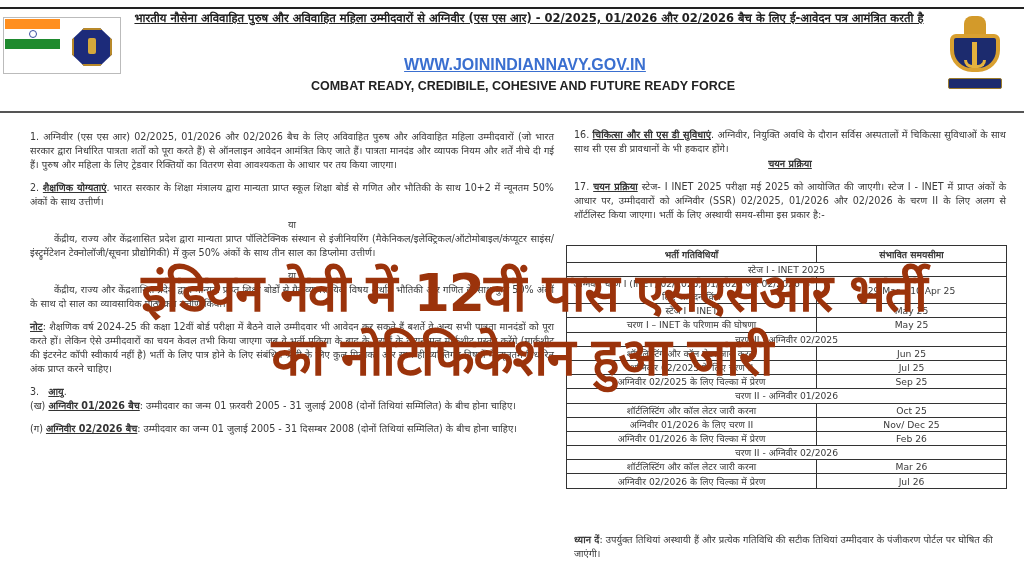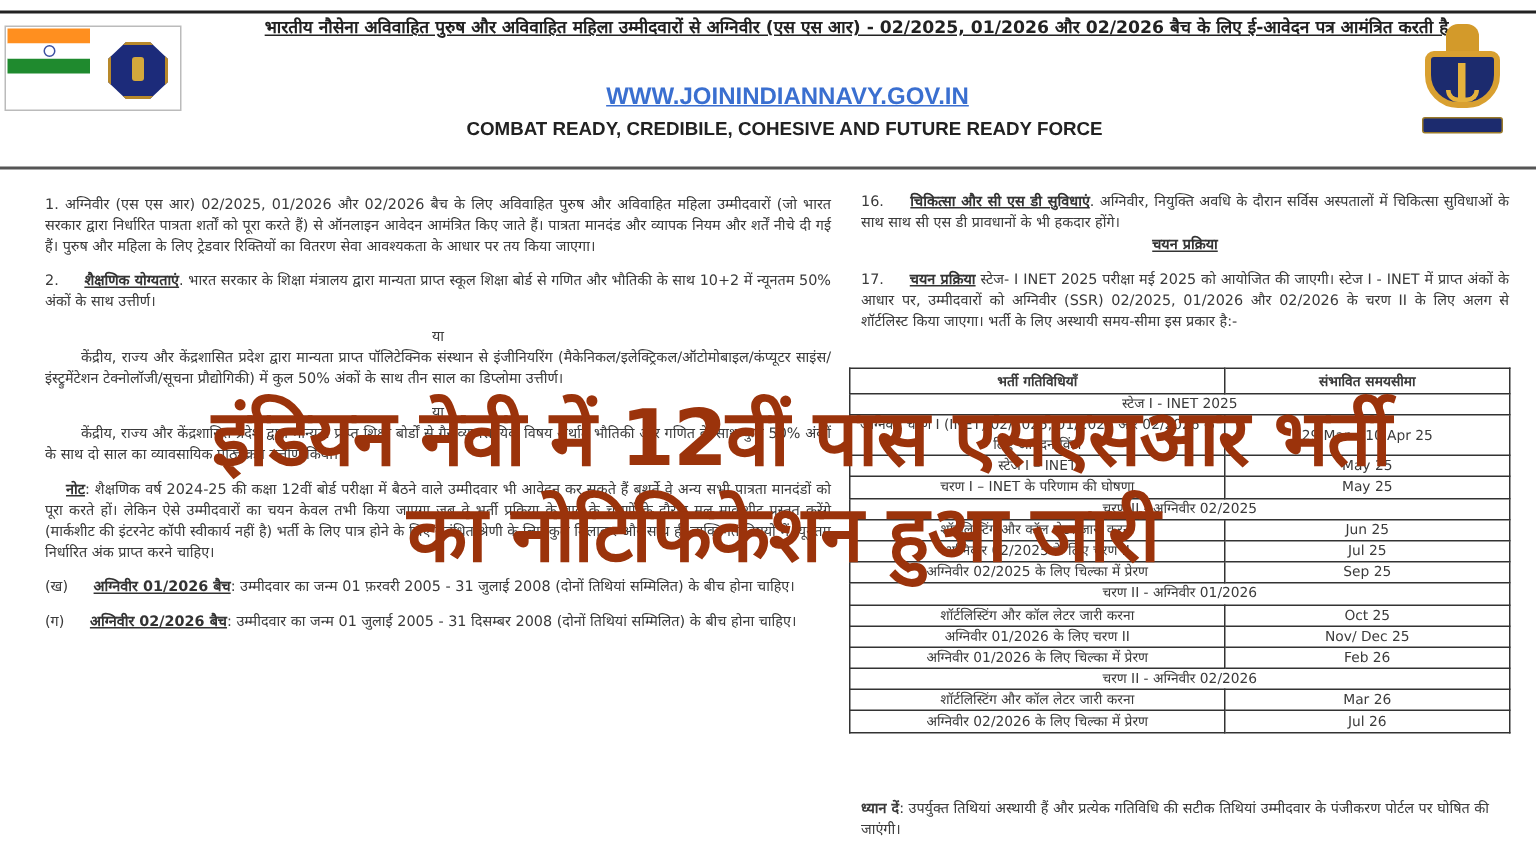--- a/index.html
+++ b/index.html
@@ -18,30 +18,30 @@
     .seal { position: absolute; left: 68px; top: 10px; width: 40px; height: 38px; background: #1c2b7a; border: 2px solid #b8892a; clip-path: polygon(30% 0,70% 0,100% 30%,100% 70%,70% 100%,30% 100%,0 70%,0 30%); }
     .seal::after { content: ""; position: absolute; left: 14px; top: 8px; width: 8px; height: 16px; background: #d4a83c; border-radius: 2px; }
 
     .crest { position: absolute; left: 944px; top: 16px; width: 62px; height: 80px; }
     .crest .lion { position: absolute; left: 20px; top: 0; width: 22px; height: 20px; background: #d39a2a; border-radius: 8px 8px 2px 2px; }
     .crest .shield { position: absolute; left: 6px; top: 18px; width: 50px; height: 38px; background: #1c2b6e; border: 4px solid #d9a030; border-radius: 6px 6px 22px 22px; }
     .crest .anchor { position: absolute; left: 28px; top: 26px; width: 5px; height: 24px; background: #e5b23d; }
     .crest .anchor2 { position: absolute; left: 20px; top: 44px; width: 22px; height: 8px; border: 3px solid #e5b23d; border-top: none; border-radius: 0 0 12px 12px; }
     .crest .ribbon { position: absolute; left: 4px; top: 62px; width: 54px; height: 11px; background: #1c2b6e; border: 1.5px solid #9a7a2a; border-radius: 2px; }
 
-    .hdr-title { position: absolute; left: 134px; top: 10px; width: 790px; text-align: center; font-family: "DejaVu Sans", sans-serif; font-weight: bold; font-size: 11.5px; line-height: 16px; color: #222; text-decoration: underline; margin-left: 42px; }
+    .hdr-title { position: absolute; left: 134px; top: 10px; width: 790px; text-align: center; font-family: "DejaVu Sans", sans-serif; font-weight: bold; font-size: 11.5px; line-height: 16px; color: #222; text-decoration: underline; }
     .hdr-url { position: absolute; left: 130px; top: 56px; width: 790px; text-align: center; font-size: 16px; font-weight: bold; color: #3a6fd0; text-decoration: underline; }
     .hdr-motto { position: absolute; left: 128px; top: 79px; width: 790px; text-align: center; font-size: 12.5px; font-weight: bold; color: #222; }
 
     .col { position: absolute; font-family: "DejaVu Sans", sans-serif; font-size: 9.6px; line-height: 14px; color: #3a3a3a; }
     .col-left { left: 30px; top: 130px; width: 524px; }
     .col-right { left: 574px; top: 128px; width: 432px; }
     .sec-title { text-align: center; font-weight: bold; text-decoration: underline; margin-bottom: 9px; color: #333; }
     .para { text-align: justify; margin-bottom: 9px; }
-    .b-u { font-weight: bold; text-decoration: underline; color: #333; margin-left: 14px; }
+    .b-u { font-weight: bold; text-decoration: underline; color: #333; }
     .center { text-align: center; }
     .indent { text-indent: 24px; }
 
     table.sched { position: absolute; left: 566px; top: 245px; width: 441px; border-collapse: collapse; font-family: "DejaVu Sans", sans-serif; font-size: 9.2px; color: #3a3a3a; }
     table.sched td, table.sched th { border: 1px solid #333; text-align: center; padding: 0 6px; height: 14.2px; line-height: 13px; font-weight: normal; }
     table.sched th { font-weight: bold; height: 17px; }
     table.sched td.c1 { width: 250px; }
 
     .note-r { position: absolute; left: 574px; top: 533px; width: 432px; font-family: "DejaVu Sans", sans-serif; font-size: 9.6px; line-height: 14px; color: #3a3a3a; }
 
@@ -84,20 +84,24 @@
   <div class="para">
     <span>2.</span>
     <span class="b-u">शैक्षणिक योग्यताएं</span><span>. भारत सरकार के शिक्षा मंत्रालय द्वारा मान्यता प्राप्त स्कूल शिक्षा बोर्ड से गणित और भौतिकी के साथ 10+2 में न्यूनतम 50% अंकों के साथ उत्तीर्ण।</span>
   </div>
   <div class="center">या</div>
   <div class="para indent">केंद्रीय, राज्य और केंद्रशासित प्रदेश द्वारा मान्यता प्राप्त पॉलिटेक्निक संस्थान से इंजीनियरिंग (मैकेनिकल/इलेक्ट्रिकल/ऑटोमोबाइल/कंप्यूटर साइंस/इंस्ट्रुमेंटेशन टेक्नोलॉजी/सूचना प्रौद्योगिकी) में कुल 50% अंकों के साथ तीन साल का डिप्लोमा उत्तीर्ण।</div>
   <div class="center">या</div>
   <div class="para indent">केंद्रीय, राज्य और केंद्रशासित प्रदेश द्वारा मान्यता प्राप्त शिक्षा बोर्डों से गैर-व्यावसायिक विषय अर्थात भौतिकी और गणित के साथ कुल 50% अंकों के साथ दो साल का व्यावसायिक पाठ्यक्रम उत्तीर्ण किया।</div>
   <div class="para">
     <span class="b-u">नोट</span><span>: शैक्षणिक वर्ष 2024-25 की कक्षा 12वीं बोर्ड परीक्षा में बैठने वाले उम्मीदवार भी आवेदन कर सकते हैं बशर्ते वे अन्य सभी पात्रता मानदंडों को पूरा करते हों। लेकिन ऐसे उम्मीदवारों का चयन केवल तभी किया जाएगा जब वे भर्ती प्रक्रिया के बाद के चरणों के दौरान मूल मार्कशीट प्रस्तुत करेंगे (मार्कशीट की इंटरनेट कॉपी स्वीकार्य नहीं है) भर्ती के लिए पात्र होने के लिए संबंधित श्रेणी के लिए कुल मिलाकर और साथ ही व्यक्तिगत विषयों में न्यूनतम निर्धारित अंक प्राप्त करने चाहिए।</span>
+  </div>
+  <div>
+    <span>3.</span>&nbsp;&nbsp;
+    <span class="b-u">आयु</span>.
   </div>
   <div class="para">
     <span>(ख) </span><span class="b-u">अग्निवीर 01/2026 बैच</span><span>: उम्मीदवार का जन्म 01 फ़रवरी 2005 - 31 जुलाई 2008 (दोनों तिथियां सम्मिलित) के बीच होना चाहिए।</span>
   </div>
   <div class="para">
     <span> (ग) </span><span class="b-u">अग्निवीर 02/2026 बैच</span><span>: उम्मीदवार का जन्म 01 जुलाई 2005 - 31 दिसम्बर 2008 (दोनों तिथियां सम्मिलित) के बीच होना चाहिए।</span>
   </div>
 </div>
 
 <div class="col col-right">

